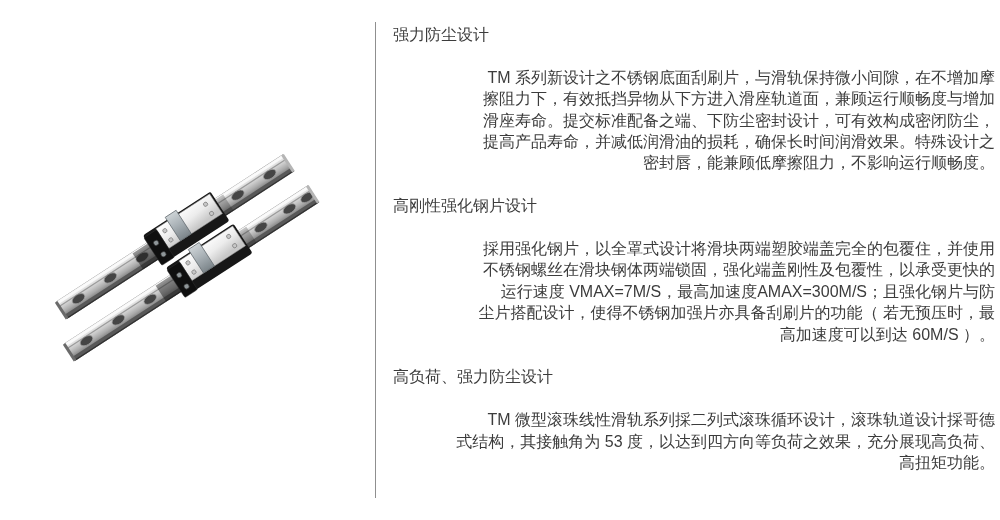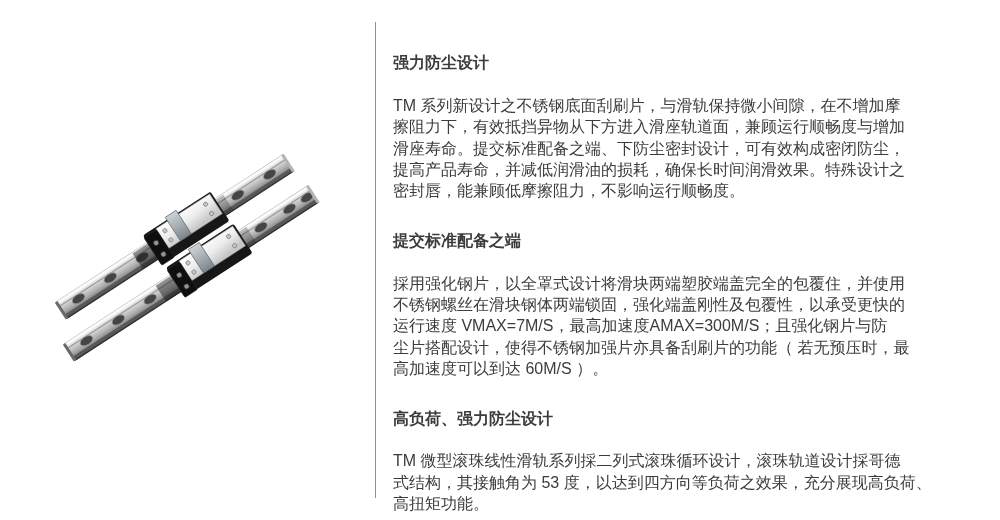--- a/index.html
+++ b/index.html
@@ -17,26 +17,26 @@
   .divider {
     position:absolute; left:375px; top:22px;
     width:1px; height:476px;
     background:#8f8f8f;
   }
   .text-col {
     position:absolute; left:393px; top:24px; width:602px;
     font-size:16px; line-height:21.4px; color:#3c3c3c;
   }
   .sec-title {
-    font-size:16px; font-weight:700; color:#3c3c3c;margin-top:28px;
+    font-size:16px; font-weight:400; color:#3c3c3c;
   }
   .sec-body {
     white-space:pre-line;
     margin:21.4px 0;
-    text-align:left;
+    text-align:right;
   }
 </style>
 </head>
 <body>
 
 <figure class="figure">
   <svg width="300" height="230" viewBox="0 0 300 230" xmlns="http://www.w3.org/2000/svg">
     <defs>
       <linearGradient id="railGrad" x1="0" y1="0" x2="0" y2="1">
         <stop offset="0%" stop-color="#fafafa"></stop>
@@ -138,21 +138,21 @@
 <div class="text-col">
   <section>
     <h3 class="sec-title">强力防尘设计</h3>
     <p class="sec-body">TM 系列新设计之不锈钢底面刮刷片，与滑轨保持微小间隙，在不增加摩
 擦阻力下，有效抵挡异物从下方进入滑座轨道面，兼顾运行顺畅度与增加
 滑座寿命。提交标准配备之端、下防尘密封设计，可有效构成密闭防尘，
 提高产品寿命，并减低润滑油的损耗，确保长时间润滑效果。特殊设计之
 密封唇，能兼顾低摩擦阻力，不影响运行顺畅度。</p>
   </section>
   <section>
-    <h3 class="sec-title">提交标准配备之端</h3>
+    <h3 class="sec-title">高刚性强化钢片设计</h3>
     <p class="sec-body">採用强化钢片，以全罩式设计将滑块两端塑胶端盖完全的包覆住，并使用
 不锈钢螺丝在滑块钢体两端锁固，强化端盖刚性及包覆性，以承受更快的
 运行速度 VMAX=7M/S，最高加速度AMAX=300M/S；且强化钢片与防
 尘片搭配设计，使得不锈钢加强片亦具备刮刷片的功能（ 若无预压时，最
 高加速度可以到达 60M/S ）。</p>
   </section>
   <section>
     <h3 class="sec-title">高负荷、强力防尘设计</h3>
     <p class="sec-body">TM 微型滚珠线性滑轨系列採二列式滚珠循环设计，滚珠轨道设计採哥德
 式结构，其接触角为 53 度，以达到四方向等负荷之效果，充分展现高负荷、

